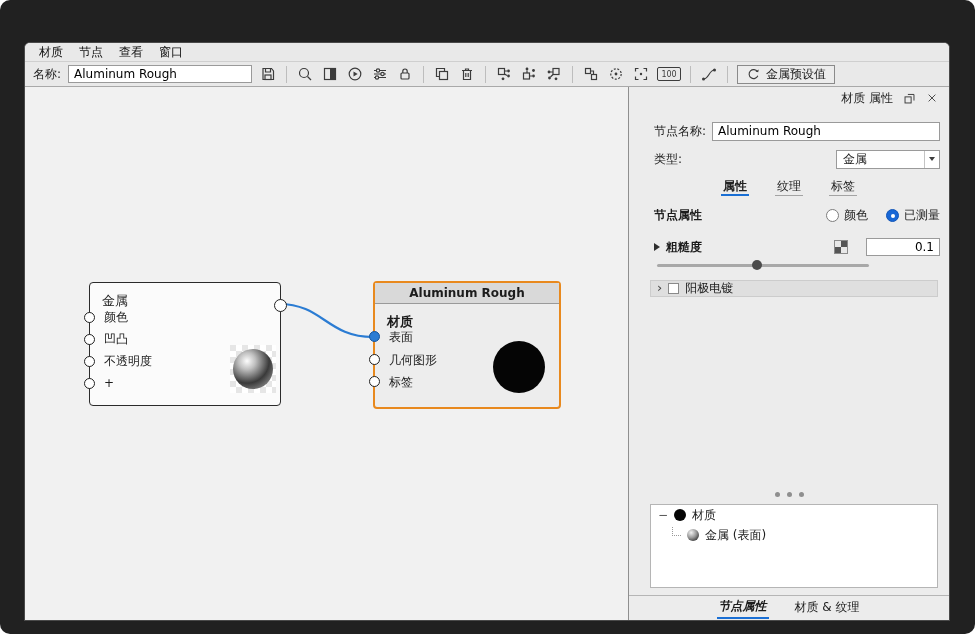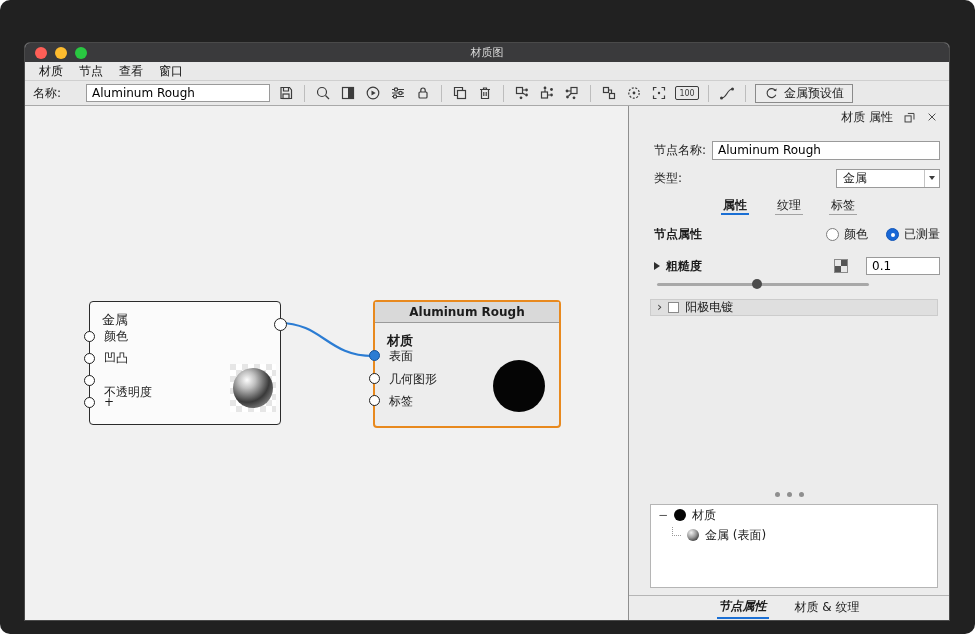--- a/index.html
+++ b/index.html
@@ -14,21 +14,21 @@
   .light { width:12px; height:12px; border-radius:50%; }
   .light.red{ background:#ff5f57; } .light.yellow{ background:#febc2e; } .light.green{ background:#29c741; }
   .win-title { position:absolute; left:0; right:0; text-align:center; color:#dcdcdc; font-size:11px; }
 
   
   .menubar { height:19px; background:#e9e9e9; border-bottom:1px solid #cfcfcf; display:flex; align-items:center; padding-left:6px; flex:0 0 auto; }
   .menu-item { padding:0 8px; font-size:12px; color:#111; cursor:default; }
 
   
   .toolbar { height:25px; background:#e9e9e9; border-bottom:1px solid #a9a9a9; display:flex; align-items:center; padding:0 8px; gap:7px; flex:0 0 auto; }
-  .tb-label { font-size:12px; margin-right:18px; }
+  .tb-label { font-size:12px; margin-right:0; }
   .tb-input { width:184px; height:18px; border:1px solid #9a9a9a; background:#fff; font-size:12px; padding:0 5px; font-family:inherit; }
   .ti { width:18px; height:17px; display:inline-flex; align-items:center; justify-content:center; }
   .ti svg { display:block; stroke:#3c3c3c; fill:none; stroke-width:1.2; }
   .sep { width:1px; height:17px; background:#bdbdbd; margin:0 2px; }
   .zoom100 { min-width:24px; height:14px; border:1px solid #3c3c3c; border-radius:2px; font-size:8px; display:inline-flex; align-items:center; justify-content:center; padding:0 2px; color:#3c3c3c; }
   .geo-btn { display:inline-flex; align-items:center; gap:5px; border:1px solid #8a8a8a; background:#ececec; height:19px; padding:0 8px; font-size:12px; }
 
   
   .main { flex:1; display:flex; min-height:0; }
   .canvas { flex:1; background:#f1f1f1; position:relative; overflow:hidden; }
@@ -81,21 +81,21 @@
 
   .r-preset { margin-top:11px; height:20px; }
   .preset-sel { margin-left:auto; width:152px; }
   .folder { margin-left:9px; width:17px; height:15px; display:inline-flex; }
   .folder svg { stroke:#3c3c3c; fill:none; stroke-width:1.2; display:block; }
 
   .r-rough { margin-top:13px; height:18px; }
   .tri-right { width:0; height:0; border-top:4px solid transparent; border-bottom:4px solid transparent; border-left:6px solid #2e2e2e; margin-right:6px; }
   .r-rough .lbl { font-weight:bold; }
   .checker { margin-left:auto; width:14px; height:14px; border:1px solid #8a8a8a; background:conic-gradient(#555 0 25%, #e8e8e8 0 50%, #555 0 75%, #e8e8e8 0); }
-  .rough-input { margin-left:18px; width:74px; height:18px; border:1px solid #9a9a9a; background:#fff; font-size:12px; padding:0 5px; font-family:inherit; }
+  .rough-input { margin-left:18px; width:74px; height:18px; border:1px solid #9a9a9a; background:#fff; font-size:12px; padding:0 5px; font-family:inherit;text-align:right; }
 
   .p-slider { position:relative; height:12px; margin:3px 80px 0 28px; flex:0 0 auto; }
   .p-slider .track { position:absolute; left:0; right:0; top:5px; height:3px; background:#a8a8a8; border-radius:2px; }
   .p-slider .handle { position:absolute; left:45%; top:1px; width:10px; height:10px; border-radius:50%; background:#4c4c4c; }
 
   .p-group { margin:9px 11px 0 21px; height:17px; background:#dfdfdf; border:1px solid #cccccc; display:flex; align-items:center; gap:6px; padding:0 6px; flex:0 0 auto; }
   .chev { font-size:13px; line-height:13px; color:#444; transform:translateY(-1px); }
   .cbox { width:11px; height:11px; border:1px solid #8a8a8a; background:#fff; }
 
   .spacer { flex:1; }
@@ -114,28 +114,20 @@
   .p-bottomtabs { border-top:1px solid #b5b5b5; margin-top:7px; height:25px; display:flex; justify-content:center; align-items:center; gap:24px; flex:0 0 auto; }
   .p-btab { font-size:12px; padding:1px 2px 2px 2px; }
   .p-btab.active { font-weight:bold; border-bottom:2px solid #1a6fd4;font-style:italic; }
 </style>
 </head>
 <body>
 
 <div class="frame">
   <div class="window">
 
-    <div class="titlebar">
-      <div class="lights">
-        <span class="light red"></span>
-        <span class="light yellow"></span>
-        <span class="light green"></span>
-      </div>
-      <div class="win-title">材质图</div>
-    </div>
 
     <div class="menubar">
       <span class="menu-item">材质</span>
       <span class="menu-item">节点</span>
       <span class="menu-item">查看</span>
       <span class="menu-item">窗口</span>
     </div>
 
     <div class="toolbar">
       <span class="tb-label">名称:</span>
@@ -271,21 +263,21 @@
           <path d="M254 217 C 298 217, 302 250, 348 250" stroke="#2b7cd3" stroke-width="2.2" fill="none"></path>
         </svg>
 
         <div class="node node-metal">
           <div class="node-title">金属</div>
           <span class="pdot" style="top:29px"></span>
           <span class="pr" style="top:28px">颜色</span>
           <span class="pdot" style="top:51px"></span>
           <span class="pr" style="top:50px">凹凸</span>
           <span class="pdot" style="top:73px"></span>
-          <span class="pr" style="top:84px">不透明度</span>
+          <span class="pr" style="top:72px">不透明度</span>
           <span class="pdot" style="top:95px"></span>
           <span class="pr" style="top:94px">+</span>
           <div class="thumb">
               <div class="ball"></div>
             </div>
           <span class="pdot out" style="top:16px"></span>
         </div>
 
         <div class="node node-material">
           <div class="nm-header">Aluminum Rough</div>

